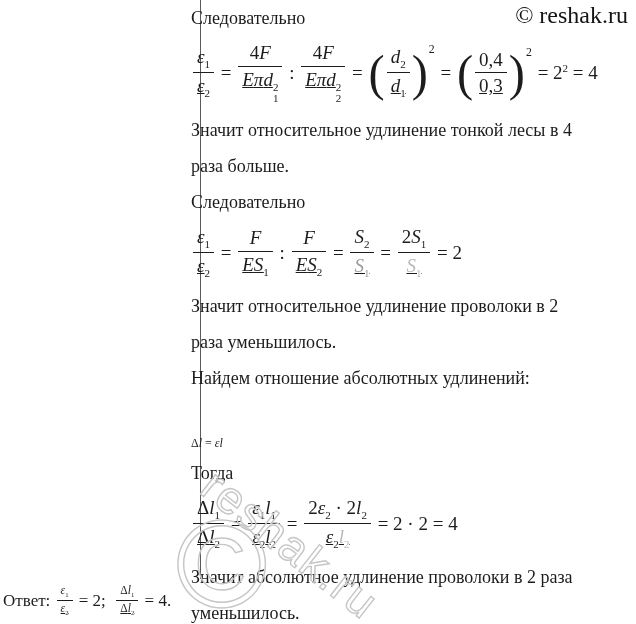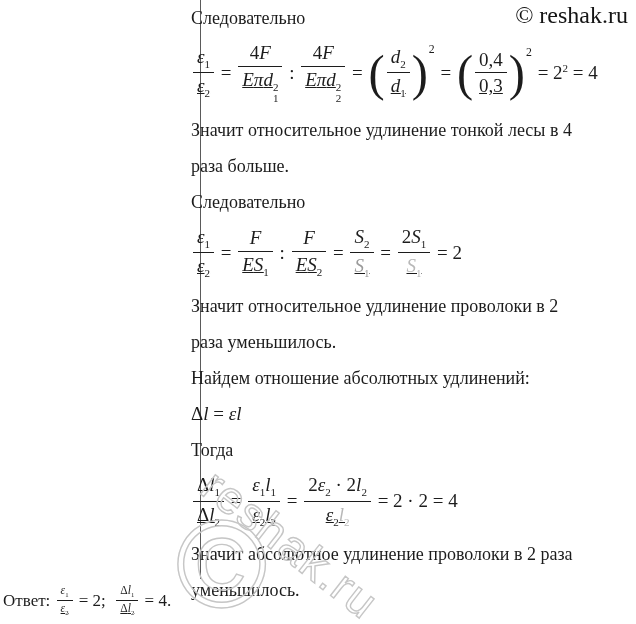--- a/index.html
+++ b/index.html
@@ -6,21 +6,21 @@
   body{
     width:636px;height:624px;position:relative;overflow:hidden;
     background:#ffffff;color:#1c1c1c;
     font-family:"Liberation Serif","DejaVu Serif",serif;
   }
   .rule{position:absolute;left:200px;top:0;width:1px;height:579px;background:#5a5a5a;}
   .credit{position:absolute;top:2px;right:8px;font-size:24px;color:#141414;}
   .content{position:absolute;left:191px;top:0;width:424px;}
   .para{font-size:18px;line-height:2.0;white-space:pre-line;}
   .eq{display:flex;align-items:center;font-size:19px;margin:5px 0 7px;}
-  .eq-inline{font-size:19px;line-height:1.9;}
+  .eq-inline{font-size:12px;line-height:1.9;margin-top:36px;}
   .mi{font-style:italic;}
   .mr{white-space:pre;}
   .frac{display:inline-flex;flex-direction:column;align-items:stretch;vertical-align:middle;
         margin:0 2px;line-height:1.25;text-align:center;}
   .frac>.num{display:block;border-bottom:1.4px solid #1c1c1c;padding:0 4px 1px;}
   .frac>.den{display:block;padding:1px 4px 0;text-decoration:underline;}
   .stack{display:inline-flex;flex-direction:column;font-size:0.58em;line-height:1.05;
          vertical-align:-0.45em;text-align:left;}
   sub,sup{font-size:0.58em;}
   .pgroup{display:inline-flex;align-items:center;margin:0 1px;}

